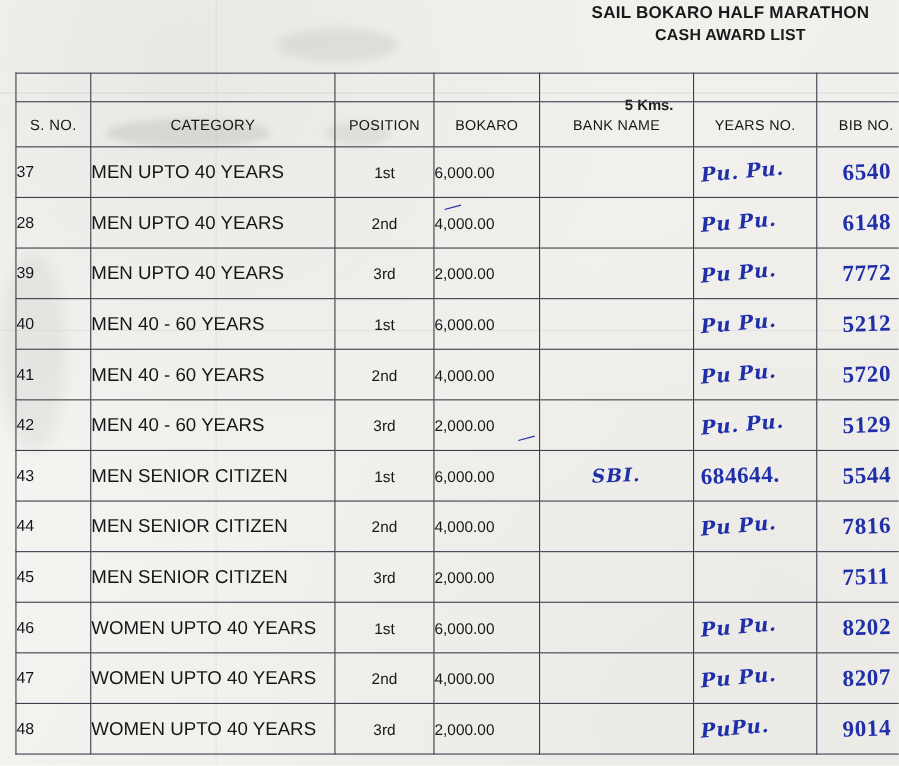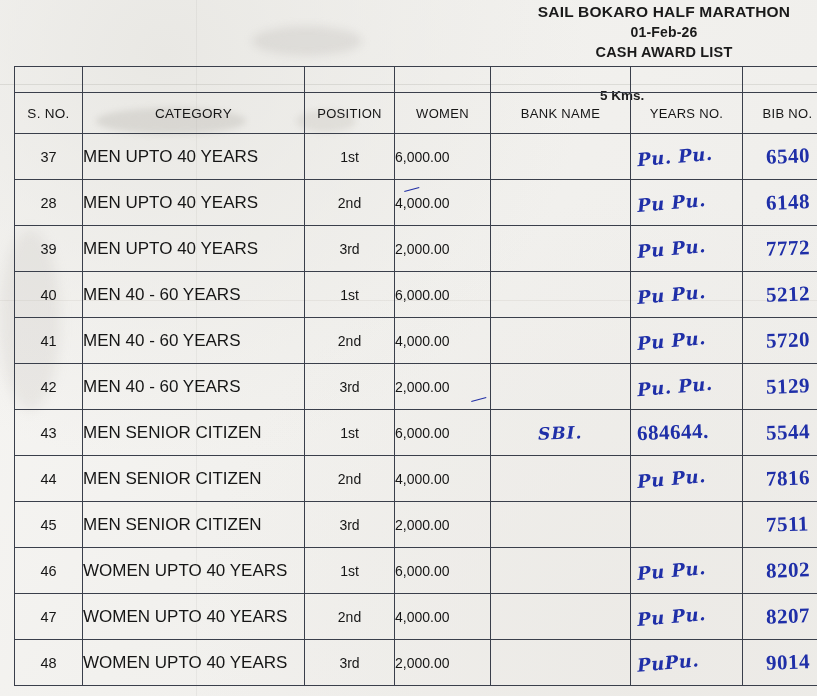--- a/index.html
+++ b/index.html
@@ -51,21 +51,21 @@
     font-weight: bold;
     font-size: 15.5px;
     letter-spacing: 0.2px;
     line-height: 20px;
   }
   .header .line2 { font-size: 14px; }
   .header .line3 { font-size: 14.5px; }
 
   .subhead {
     position: absolute;
-    left: 600px;
+    left: 568px;
     top: 88px;
     font-size: 13.5px;
     font-weight: bold;
     color: #1d1d1d;
   }
 
   
   table.sheet {
     position: absolute;
     left: 14px;
@@ -100,21 +100,21 @@
     letter-spacing: 0.3px;
     vertical-align: middle;
   }
   th.hcell.small { font-size: 13px; margin-top: 16px; }
 
   tbody td {
     height: 45px;
     vertical-align: middle;
     font-size: 14px;
   }
-  td.sno { text-align: center; font-size: 14.5px; }
+  td.sno { text-align: left; font-size: 14.5px; }
   td.cat { padding-left: 10px; text-align: left; font-size: 17px; }
   td.pos { text-align: center; margin-left: 20px; }
   td.amt { padding-left: 10px; text-align: left; }
   td.bank, td.cheque, td.bib { text-align: center; }
 
   
   .ink {
     font-family: "DejaVu Serif", serif;
     color: #1f2fa8;
     font-style: italic;
@@ -177,21 +177,20 @@
   <div class="crease c1"></div>
   <div class="crease c2"></div>
   <div class="crease c3"></div>
   <div class="smudge s1"></div>
   <div class="smudge s2"></div>
   <div class="smudge s3"></div>
   <div class="smudge s4"></div>
 
   <div class="header">
     <div class="line1">SAIL BOKARO HALF MARATHON</div>
-    <div class="line2">01-Feb-26</div>
     <div class="line3">CASH AWARD LIST</div>
   </div>
 
   <div class="subhead">5 Kms.</div>
 
   <table class="sheet">
     <colgroup>
       <col class="col-sno">
         <col class="col-cat">
         <col class="col-pos">
@@ -207,21 +206,21 @@
         <td></td>
         <td></td>
         <td></td>
         <td></td>
         <td></td>
       </tr>
       <tr>
         <th class="hcell">S. NO.</th>
         <th class="hcell">CATEGORY</th>
         <th class="hcell small">POSITION</th>
-        <th class="hcell small">WOMEN</th>
+        <th class="hcell small">BOKARO</th>
         <th class="hcell small">BANK NAME</th>
         <th class="hcell small">YEARS NO.</th>
         <th class="hcell small">BIB NO.</th>
       </tr>
     </thead>
     <tbody>
       <tr>
         <td class="sno">37</td>
         <td class="cat">MEN UPTO 40 YEARS</td>
         <td class="pos">1st</td>

